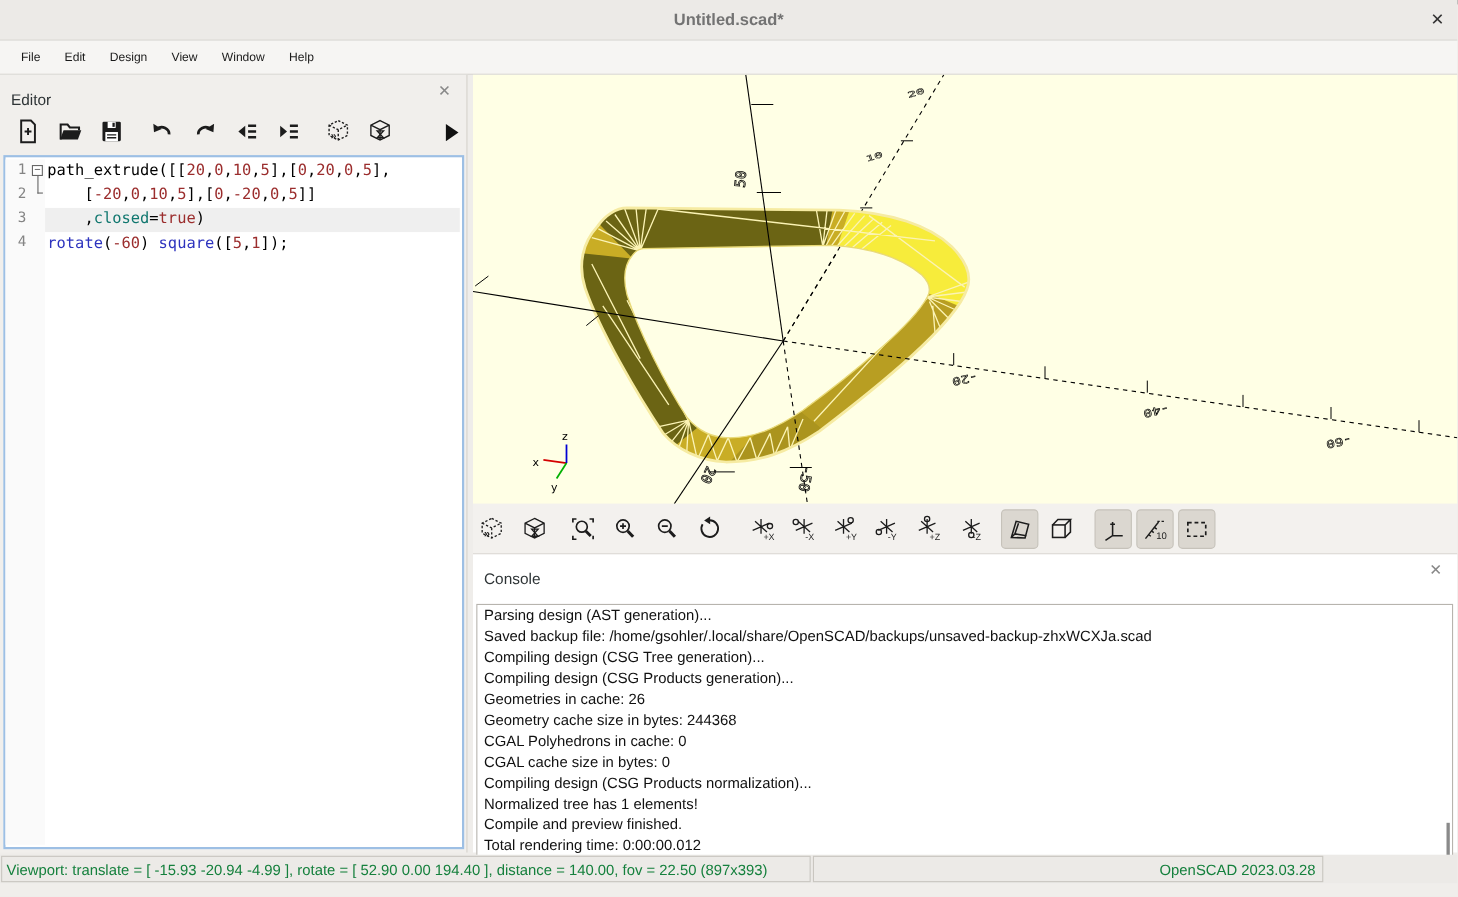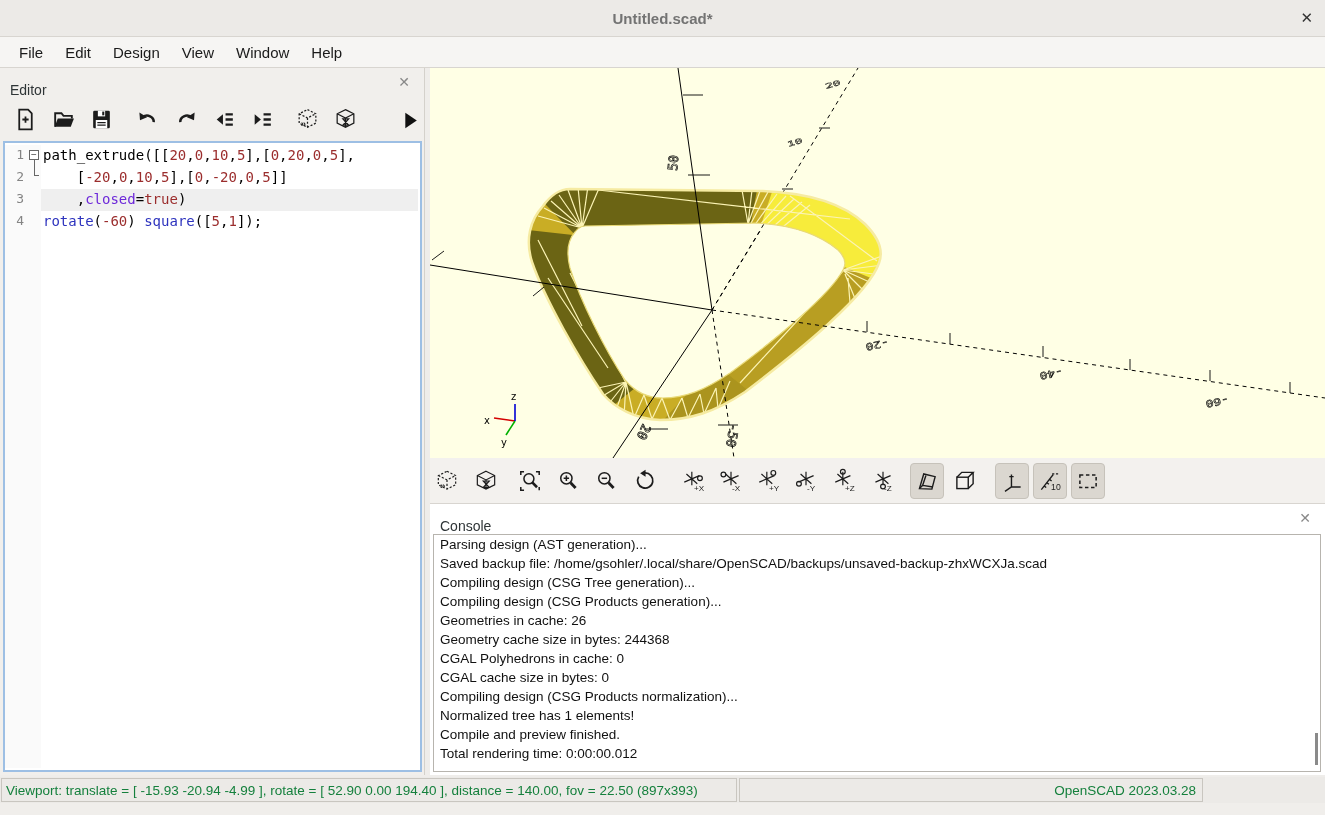--- a/index.html
+++ b/index.html
@@ -6,51 +6,51 @@
   html,body { width:1325px; height:815px; overflow:hidden; }
   body { font-family:"Liberation Sans", sans-serif; background:#EFEDEA; position:relative; color:#1a1a1a; }
   .abs { position:absolute; }
 
   
   #topstrip { top:0; left:296px; right:0; height:4px; background:#000; }
   #titlebar { top:0; left:0; width:1325px; height:37px; background:#ECEAE7; border-bottom:1px solid #d8d5d0; }
   #titlebar .title { position:absolute; left:0; right:0; top:10px; text-align:center; font-weight:bold; font-size:15px; color:#737373; }
   #titlebar .close { position:absolute; right:12px; top:9px; font-size:15px; color:#333; cursor:default; }
   #menubar { top:37px; left:0; width:1325px; height:31px; background:#F6F5F3; border-bottom:1px solid #d8d5d0; display:flex; align-items:center; padding-left:8px; }
-  .menu-item { font-size:15px; color:#1a1a1a; padding:4px 11px;text-align:right; }
+  .menu-item { font-size:11px; color:#1a1a1a; padding:4px 11px;text-align:right; }
 
   
   #editor-panel { top:68px; left:0; width:425px; height:707px; background:#F1EFEC; border-right:1px solid #d4d1cb; }
   .panel-header { height:30px; position:relative; }
   .panel-header .ptitle { position:absolute; left:10px; top:14px; font-size:14px; color:#2e3436; }
   .panel-header .pclose { position:absolute; right:14px; top:6px; font-size:14px; color:#888; }
   #editor-toolbar { position:absolute; top:32px; left:0; width:425px; height:40px; }
   .tbtn { position:absolute; width:30px; height:30px; top:4px; display:flex; align-items:center; justify-content:center; }
   .tbtn svg { width:25px; height:25px; }
 
   #code-area { position:absolute; top:73px; left:3px; width:419px; height:631px; background:#fff; border:2px solid #9DBFE4; }
   #gutter { position:absolute; top:2px; left:0; width:36px; bottom:2px; background:#FAFAFA; }
   .gut-num { height:22px; font-family:"DejaVu Sans Mono", monospace; font-size:13px; color:#848484; text-align:right; padding:2px 17px 0 0; }
   #fold-box { position:absolute; top:7px; left:24px; width:10px; height:10px; border:1px solid #666; background:#fff; font-size:10px; line-height:8px; text-align:center; color:#444; }
   #fold-line { position:absolute; top:17px; left:29px; width:5px; height:16px; border-left:1px solid #666; border-bottom:1px solid #666; }
   #code-lines { position:absolute; top:2px; left:36px; right:2px; }
   .code-line { height:22px; font-family:"DejaVu Sans Mono", monospace; font-size:14px; white-space:pre; padding:2px 0 0 2px; }
   .code-line.hl { background:#EFEFEF; }
-  .tk-p { color:#000; } .tk-n { color:#9B2D2D; } .tk-kw { color:#2D33BE; } .tk-kw2 { color:#6d28d9; }
+  .tk-p { color:#000; } .tk-n { color:#9B2D2D; } .tk-kw { color:#2D33BE; } .tk-kw2 { color:#0f766e; }
 
   
   #viewport { top:68px; left:430px; width:895px; height:390px; background:#FFFFE5; }
   #vp-toolbar { top:458px; left:430px; width:895px; height:46px; background:#F3F1EE; border-bottom:1px solid #d8d5d0; }
   .vbtn { position:absolute; width:34px; height:36px; top:5px; display:flex; align-items:center; justify-content:center; border-radius:4px; }
   .vbtn.pressed { background:#DBD7D0; border:1px solid #c6c2ba; }
   .vbtn svg { width:26px; height:26px; }
 
   
   #console-panel { top:504px; left:430px; width:895px; height:271px; background:#ffffff; }
-  #console-body { position:absolute; top:30px; left:3px; width:888px; height:238px; background:#fff; border:1px solid #B7B4AE; overflow:hidden; }
+  #console-body { position:absolute; top:45px; left:3px; width:888px; height:238px; background:#fff; border:1px solid #B7B4AE; overflow:hidden; }
   .con-line { font-size:13.5px; color:#111; line-height:19px; padding-left:6px; white-space:pre; }
   #con-scroll { position:absolute; right:2px; bottom:6px; width:3px; height:32px; background:#8a8a8a; }
 
   
   #statusbar { top:777px; left:0; width:1325px; height:26px; background:#ECEAE7; }
   .status-seg { position:absolute; top:1px; height:24px; border:1px solid #c9c6c0; background:#ECEAE7; font-size:13.5px; color:#15803d; display:flex; align-items:center; }
   #status-left { left:1px; width:736px; padding-left:4px; }
   #status-right { left:739px; width:464px; justify-content:flex-end; padding-right:6px; }
   #bottomstrip { top:803px; left:0; width:1325px; height:12px; background:#F0EEEB; }
 

